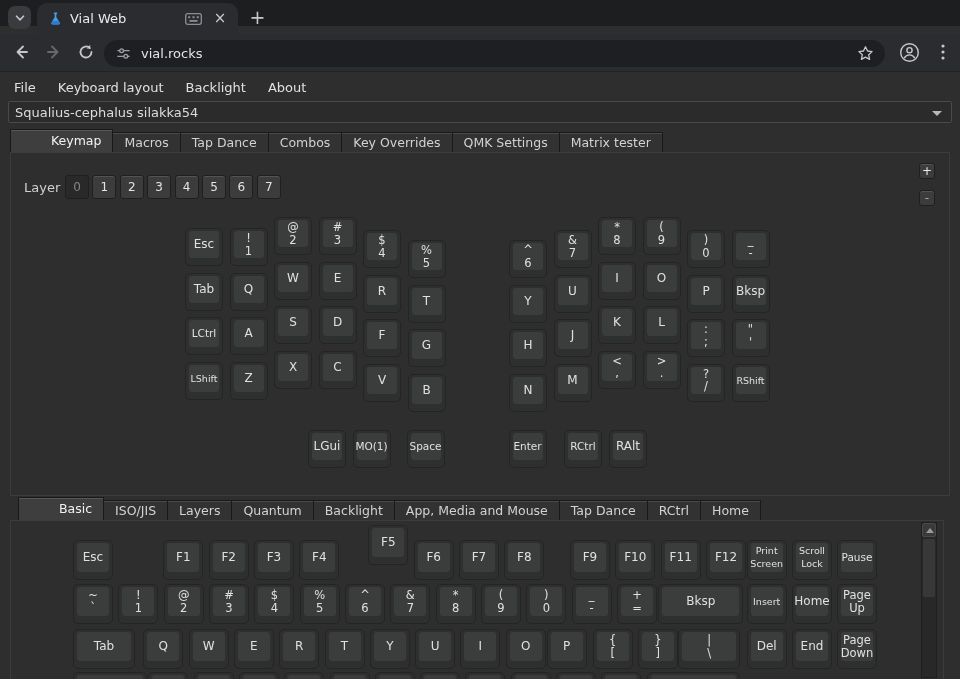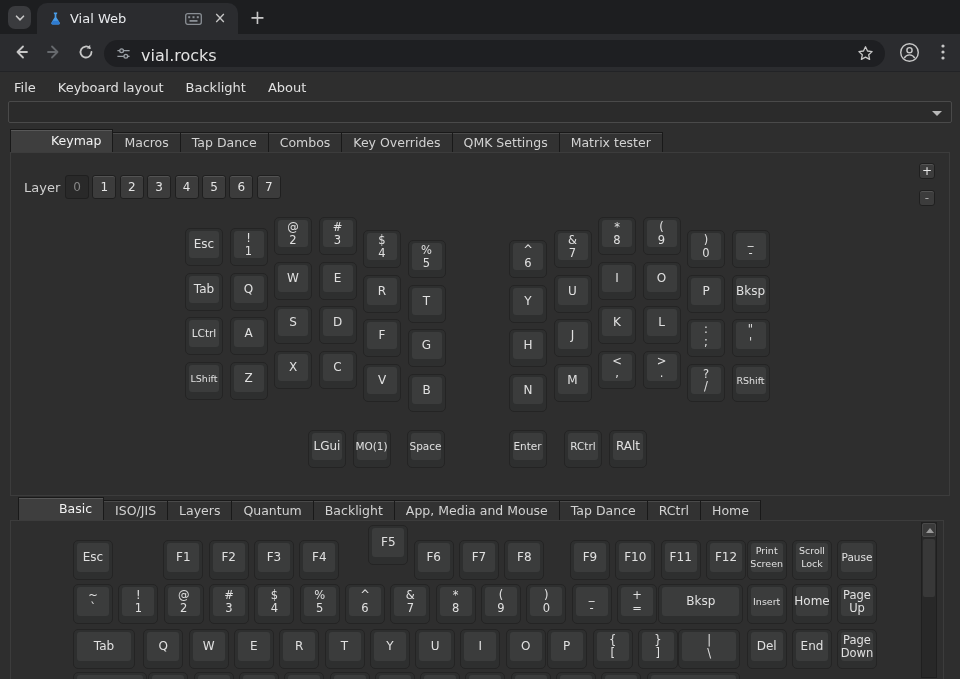--- a/index.html
+++ b/index.html
@@ -1,39 +1,39 @@
 <!DOCTYPE html>
 <html><head>
 <meta charset="utf-8">
 <style>
   * { margin:0; padding:0; box-sizing:border-box; }
   html,body { width:960px; height:679px; overflow:hidden; background:#2e2e2e;
     font-family:"DejaVu Sans","Liberation Sans",sans-serif; }
   body { position:relative; }
 
   
-  .tabstrip { position:absolute; left:0; top:0; width:960px; height:34px; background:#1d1e20; }
+  .tabstrip { position:absolute; left:0; top:0; width:960px; height:26px; background:#1d1e20; }
   .tab-search { position:absolute; left:8px; top:6px; width:23px; height:23px; border-radius:7px;
     background:#3a3b3e; display:flex; align-items:center; justify-content:center; cursor:pointer; }
   .btab { position:absolute; left:37px; top:3px; width:201px; height:31px;
     background:#2b2c2f; border-radius:10px 10px 0 0; }
   .btab .favicon { position:absolute; left:11px; top:8px; }
   .btab .tab-title { position:absolute; left:33px; top:8px; font-size:13px; color:#e8eaed; white-space:nowrap; }
   .btab .kbind { position:absolute; right:36px; top:10px; opacity:.85; cursor:pointer; }
   .btab .tab-close { position:absolute; right:10px; top:7px; width:16px; height:16px; color:#c7c7c7;
     font-size:15px; line-height:16px; text-align:center; border-radius:8px; cursor:pointer; }
   .newtab { position:absolute; left:247px; top:7px; width:21px; height:21px; color:#c7c7c7;
     font-size:19px; line-height:20px; text-align:center; cursor:pointer; }
   .toolbar { position:absolute; left:0; top:34px; width:960px; height:38px; background:#2b2c2f;
     border-bottom:1px solid #222326; }
   .navbtn { position:absolute; top:9px; width:20px; height:20px; cursor:pointer; }
   .omni { position:absolute; left:104px; top:6px; width:781px; height:27px; border-radius:14px;
     background:#1e1f22; cursor:text; }
   .omni .tune { position:absolute; left:12px; top:6px; }
-  .omni .url { position:absolute; left:37px; top:6px; font-size:16px; color:#e3e3e3; }
+  .omni .url { position:absolute; left:37px; top:6px; font-size:13px; color:#e3e3e3; }
   .omni .star { position:absolute; right:11px; top:5px; cursor:pointer; }
   .profile { position:absolute; left:899px; top:8px; cursor:pointer; }
   .dots { position:absolute; left:936px; top:8px; width:14px; height:20px; cursor:pointer; }
 
   
   .menubar { position:absolute; left:9px; top:78px; display:flex; column-gap:12px; }
   .menu-item { font-size:13px; color:#e0e0e0; padding:2px 5px; cursor:pointer; white-space:nowrap; }
 
   .combo { position:absolute; left:8px; top:101px; width:944px; height:22px; background:#2b2b2b;
     border:1px solid #4a4a4a; border-radius:2px; cursor:pointer; }
@@ -165,20 +165,21 @@
 </div>
 
 <div class="menubar">
     <div class="menu-item">File</div>
     <div class="menu-item">Keyboard layout</div>
     <div class="menu-item">Backlight</div>
     <div class="menu-item">About</div>
   </div>
 
 <div class="combo">
+  <span class="val">Squalius-cephalus silakka54</span>
   <span class="arr"></span>
 </div>
 
 <div class="qt-tabs" id="main-tabs">
     <div class="qt-tab active">Keymap</div>
     <div class="qt-tab">Macros</div>
     <div class="qt-tab">Tap Dance</div>
     <div class="qt-tab">Combos</div>
     <div class="qt-tab">Key Overrides</div>
     <div class="qt-tab">QMK Settings</div>

